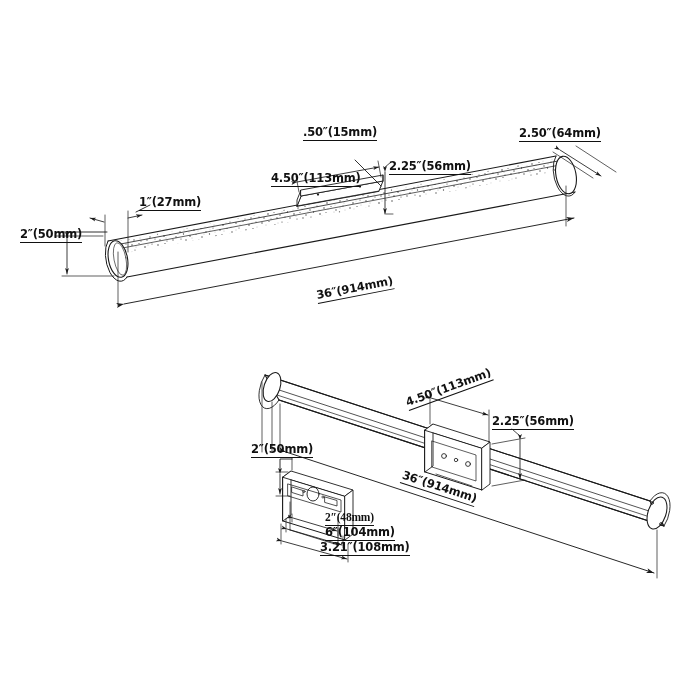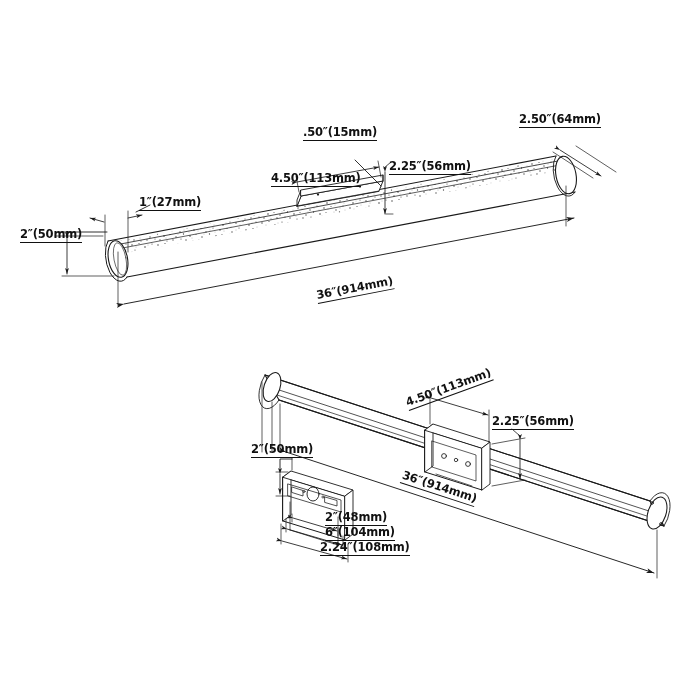--- a/index.html
+++ b/index.html
@@ -266,31 +266,31 @@
   <div class="dim-label" style="left:20px; top:228px;">2″(50mm)</div>
 
   <div class="dim-label" style="left:139px; top:196px;">1″(27mm)</div>
 
   <div class="dim-label" style="left:271px; top:172px;">4.50″(113mm)</div>
 
   <div class="dim-label" style="left:303px; top:126px;">.50″(15mm)</div>
 
   <div class="dim-label" style="left:389px; top:160px;">2.25″(56mm)</div>
 
-  <div class="dim-label" style="left:519px; top:113px;">2.50″(64mm)</div>
+  <div class="dim-label" style="left:519px; top:127px;">2.50″(64mm)</div>
 
   <div class="dim-label rot-up-11" style="left:318px; top:289px;">36″(914mm)</div>
 
   <div class="dim-label rot-up-20" style="left:409px; top:396px;">4.50″(113mm)</div>
 
   <div class="dim-label" style="left:492px; top:415px;">2.25″(56mm)</div>
 
   <div class="dim-label rot-up-13" style="left:400px; top:468px; transform-origin:left bottom; transform:rotate(18deg);">36″(914mm)</div>
 
   <div class="dim-label" style="left:251px; top:443px;">2″(50mm)</div>
 
-  <div class="dim-label" style="left:325px; top:511px;">2″(48mm)</div>
+  <div class="dim-label" style="left:325px; top:511px;font-family:Liberation Serif, serif;">2″(48mm)</div>
 
   <div class="dim-label" style="left:325px; top:526px;">6″(104mm)</div>
 
-  <div class="dim-label" style="left:320px; top:541px;">2.24″(108mm)</div>
+  <div class="dim-label" style="left:320px; top:541px;">3.21″(108mm)</div>
 
 </div>
 
 </body></html>

